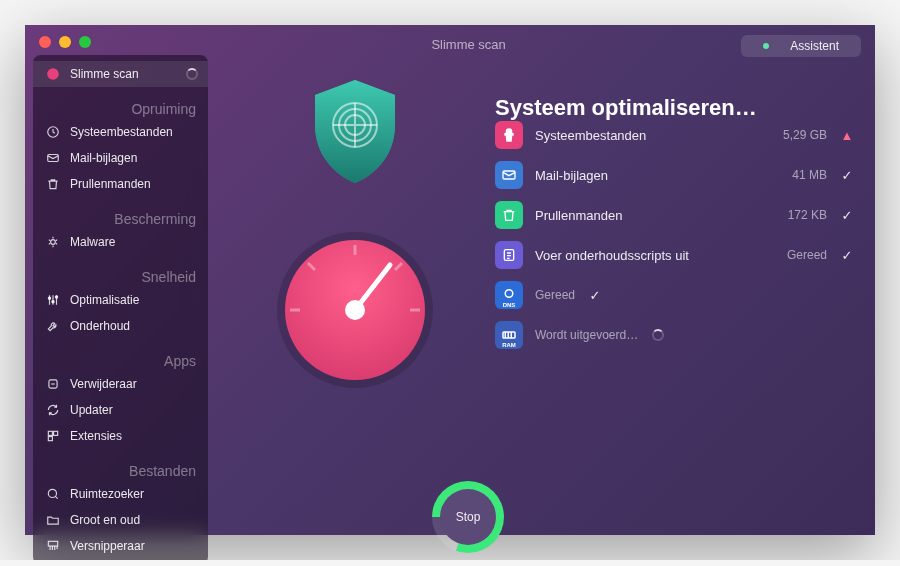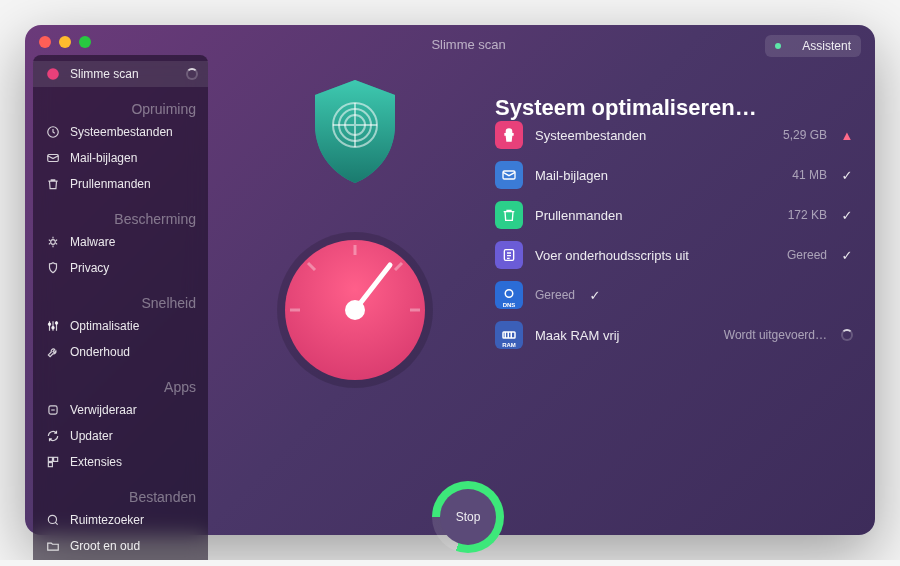--- a/index.html
+++ b/index.html
@@ -1,20 +1,20 @@
 <!DOCTYPE html>
 <html><head>
 <meta charset="utf-8">
 <style>
 * { margin: 0; padding: 0; box-sizing: border-box; font-family: -apple-system, BlinkMacSystemFont, "Segoe UI", sans-serif; }
 body { background: #f5f5f5; padding: 25px; }
 .window {
   width: 850px; height: 510px;
   background: linear-gradient(135deg, #6b3a7a 0%, #4a3668 50%, #3d2c5a 100%);
-  border-radius: 16px;
+  border-radius: 0;
   box-shadow: 0 20px 60px rgba(0,0,0,0.35);
   position: relative;
   overflow: visible;
 }
 .titlebar {
   height: 34px; display: flex; align-items: center; padding: 0 14px;
 }
 .traffic { display: flex; gap: 8px; }
 .dot { width: 12px; height: 12px; border-radius: 50%; }
 .dot.red { background: #ff5f57; }
@@ -25,21 +25,21 @@
   display: flex; align-items: center; gap: 12px;
 }
 .top-title {
   position: absolute; top: 12px; left: 50%; transform: translateX(-25%);
   color: rgba(255,255,255,0.6); font-size: 13px;
 }
 .assistant-btn {
   background: rgba(255,255,255,0.12);
   color: rgba(255,255,255,0.9);
   border-radius: 6px;
-  padding: 4px 10px; font-size: 12px;
+  padding: 4px 22px; font-size: 12px;
   display: flex; align-items: center; gap: 21px;
 }
 .assistant-dot { width: 6px; height: 6px; border-radius: 50%; background: #5de6a8; }
 .sidebar {
   position: absolute; top: 30px; left: 8px;
   width: 175px;
   background: rgba(20,10,30,0.55);
   border-radius: 8px;
   padding: 6px 0;
   backdrop-filter: blur(10px);
@@ -172,28 +172,20 @@
 
     <div class="side-heading">Bescherming</div>
     <div class="side-item">
       <span class="side-icon">
           <svg viewBox="0 0 24 24" fill="none" stroke="rgba(255,255,255,0.8)" stroke-width="2">
             <circle cx="12" cy="12" r="4"></circle>
             <path d="M12 3v3M12 18v3M5 8l2 2M17 14l2 2M5 16l2-2M17 10l2-2"></path>
           </svg>
         </span>
       <span>Malware</span>
-    </div>
-    <div class="side-item">
-      <span class="side-icon">
-          <svg viewBox="0 0 24 24" fill="none" stroke="rgba(255,255,255,0.8)" stroke-width="2">
-            <path d="M12 3c-3 2-6 2-6 2v6c0 5 6 9 6 9s6-4 6-9V5s-3 0-6-2z"></path>
-          </svg>
-        </span>
-      <span>Privacy</span>
     </div>
 
     <div class="side-heading">Snelheid</div>
     <div class="side-item">
       <span class="side-icon">
           <svg viewBox="0 0 24 24" fill="none" stroke="rgba(255,255,255,0.8)" stroke-width="2">
             <path d="M6 4v16M12 4v16M18 4v16"></path>
             <circle cx="6" cy="9" r="2" fill="rgba(255,255,255,0.8)"></circle>
             <circle cx="12" cy="15" r="2" fill="rgba(255,255,255,0.8)"></circle>
             <circle cx="18" cy="7" r="2" fill="rgba(255,255,255,0.8)"></circle>
@@ -376,21 +368,20 @@
             </span>
   </div>
           <div class="task-item">
     <div class="task-icon" style="background:#3b5fb8;position:relative">
               <svg viewBox="0 0 24 24" width="18" height="18" fill="none" stroke="#fff" stroke-width="2">
                 <rect x="4" y="8" width="16" height="8" rx="1"></rect>
                 <path d="M7 8v8M11 8v8M15 8v8"></path>
               </svg>
               <div style="position:absolute;bottom:1px;font-size:6px;color:#fff;font-weight:700">RAM</div>
             </div>
-    <span class="task-label">Maak RAM vrij</span>
     <span class="task-value">Wordt uitgevoerd…</span>
     <span class="task-status">
               <span style="width:12px;height:12px;border:2px solid rgba(255,255,255,0.2);border-top-color:rgba(255,255,255,0.8);border-radius:50%;display:inline-block"></span>
             </span>
   </div>
         </div>
     </div>
   </div>
 
   <div class="stop-btn">

